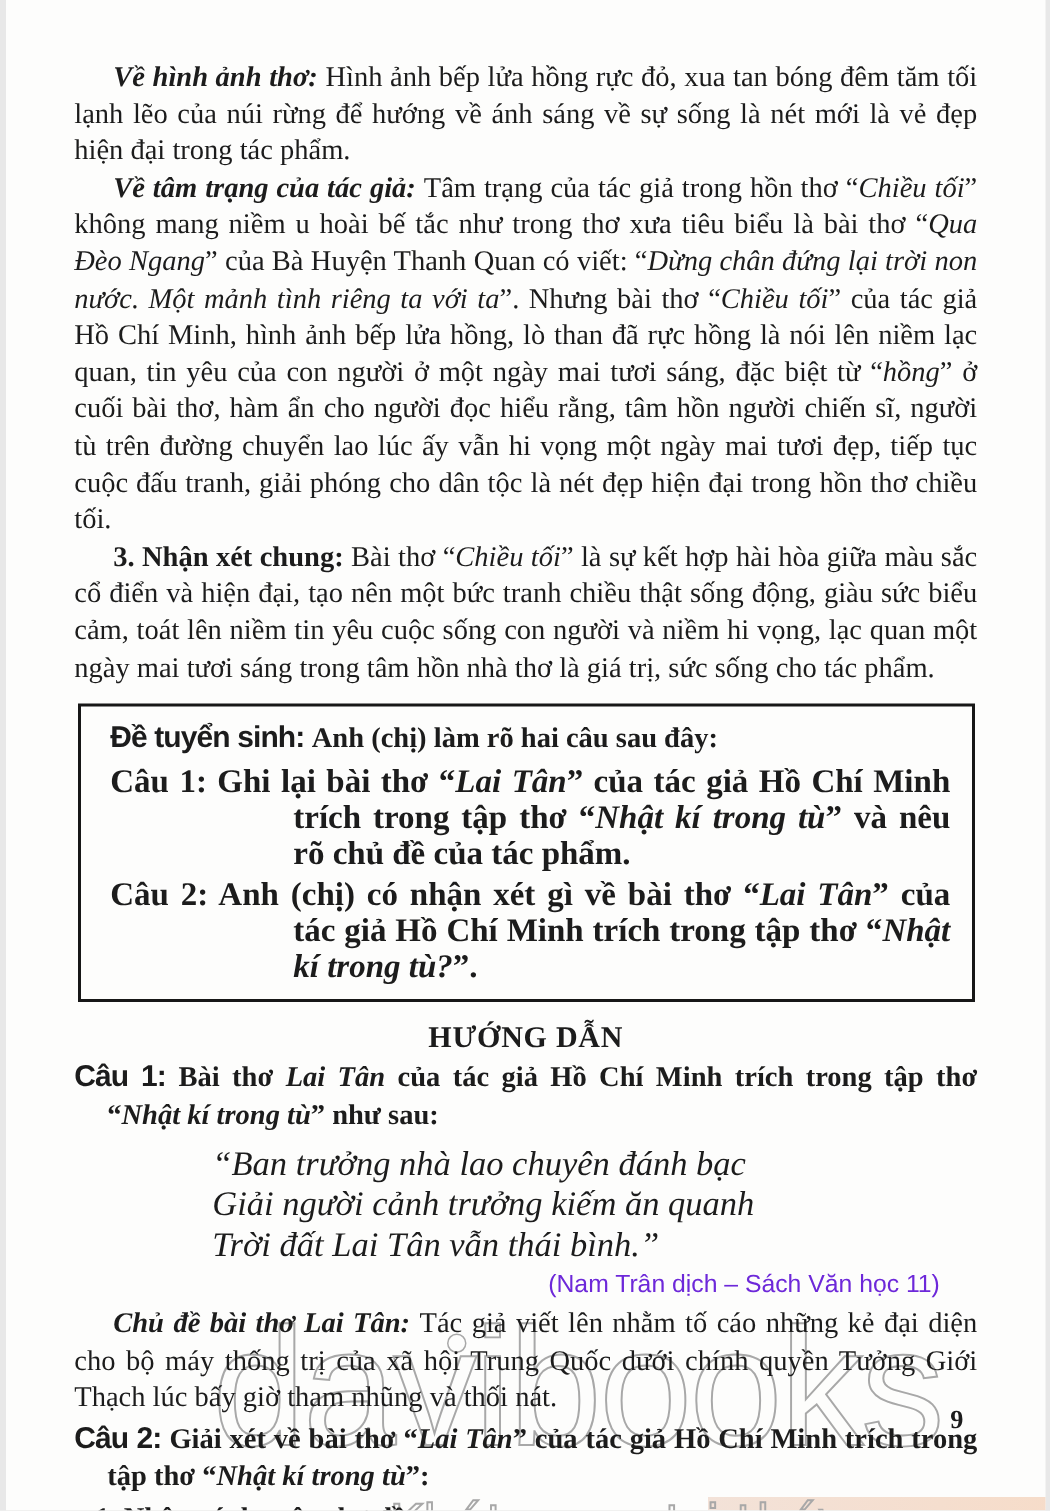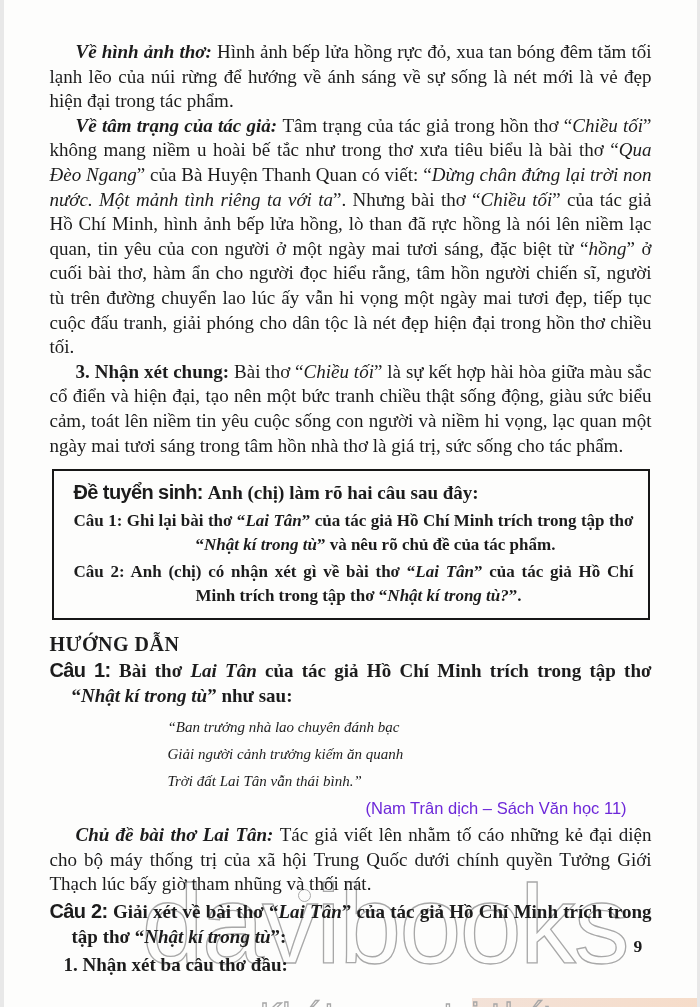--- a/index.html
+++ b/index.html
@@ -33,45 +33,46 @@
     margin:11px 2px 0 2px;
     padding:9px 14px 10px 20px;
     background:#fdfdfc;
   }
   .box-header{
     font-size:19px;
     line-height:25px;
     margin:0 0 4px 0;
   }
   .box-item{
-    font-size:17px;
+    font-size:22px;
     line-height:24px;
     margin:3px 0 0 0;
     padding-left:122px;
     text-indent:-122px;
     text-align:justify;
   }
   .guide-heading{
     margin:13px 0 0 0;
+    text-align:center;
     font-size:20px;
     font-weight:bold;
     letter-spacing:0.5px;
   }
   .hd-para{
     margin:2px 0 0 0;
     font-size:19px;
     line-height:25px;
     text-align:justify;
     padding-left:22px;
     text-indent:-22px;
   }
   .poem{
-    margin:6px 0 2px 118px;
+    margin:6px 0 2px 92px;
     font-style:italic;
-    font-size:15px;
+    font-size:23px;
     line-height:27px;
   }
   .attribution{
     font-family:"Liberation Sans","DejaVu Sans",sans-serif;
     font-size:16.5px;
     color:#6d28d9;
     margin:2px 0 4px 316px;
     line-height:22px;
   }
   .item1{

